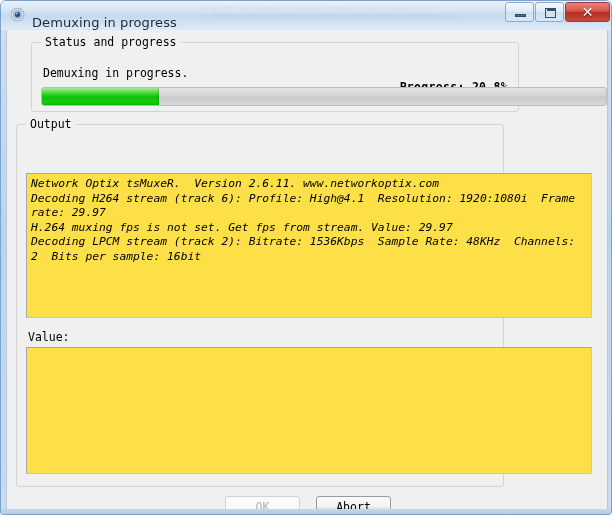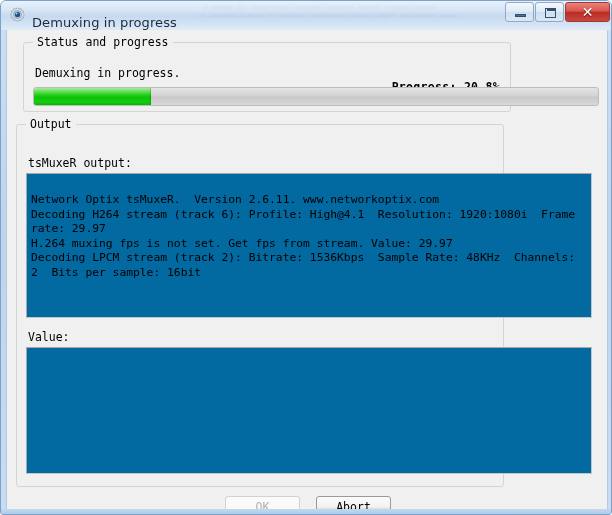--- a/index.html
+++ b/index.html
@@ -153,21 +153,21 @@
     top: -8px;
     left: 9px;
     background: #f0f0f0;
     padding: 0 4px;
     font-family: "DejaVu Sans Mono", monospace;
     font-size: 11.5px;
     color: #000000;
     white-space: nowrap;
   }
 
-  #group-status { left: 16px; top: 12px; width: 488px; height: 70px; padding-left: 48px; }
+  #group-status { left: 24px; top: 12px; width: 488px; height: 70px; padding-left: 48px; }
   #group-output { left: 9px; top: 94px; width: 488px; height: 363px; }
 
   
   .status-text {
     position: absolute;
     left: 11px; top: 23px;
     font-size: 11.5px;
     color: #000000;
     white-space: nowrap;
   }
@@ -213,26 +213,27 @@
     font-size: 11.5px;
     color: #000000;
     white-space: nowrap;
   }
   #label-tsmuxer { left: 11px; top: 31px; }
   #label-errors  { left: 11px; top: 205px; }
 
   .textarea {
     position: absolute;
     box-sizing: border-box;
-    background: #0369a1;
+    background: #fde047;
     border: 1px solid #a8a8a8;
     border-right-color: #c6c6c6;
     border-bottom-color: #c6c6c6;
     overflow: hidden;
-    padding: 19px 4px;
+    padding: 3px 4px;
+    font-style: italic;
   }
   #output-box { left: 9px; top: 48px;  width: 566px; height: 145px; }
   #errors-box { left: 9px; top: 222px; width: 566px; height: 127px; }
 
   .out-line {
     font-family: "DejaVu Sans Mono", monospace;
     font-size: 11.3px;
     line-height: 14.6px;
     color: #000000;
     white-space: pre-wrap;
@@ -327,21 +328,20 @@
       <div class="progress-label">Progress: 20.8%</div>
 
       <div class="progress-track">
         <div class="progress-fill" id="progress-fill" style="width: 20.8%;"></div>
       </div>
     </div>
 
     <div class="groupbox" id="group-output">
       <div class="group-title">Output</div>
 
-      <div class="sub-label" id="label-tsmuxer">tsMuxeR output:</div>
 
       <div class="textarea" id="output-box">
         <div id="output-lines">
             <div class="out-line">Network Optix tsMuxeR.  Version 2.6.11. www.networkoptix.com</div>
             <div class="out-line">Decoding H264 stream (track 6): Profile: High@4.1  Resolution: 1920:1080i  Frame rate: 29.97</div>
             <div class="out-line">H.264 muxing fps is not set. Get fps from stream. Value: 29.97</div>
             <div class="out-line">Decoding LPCM stream (track 2): Bitrate: 1536Kbps  Sample Rate: 48KHz  Channels: 2  Bits per sample: 16bit</div>
           </div>
       </div>
 

